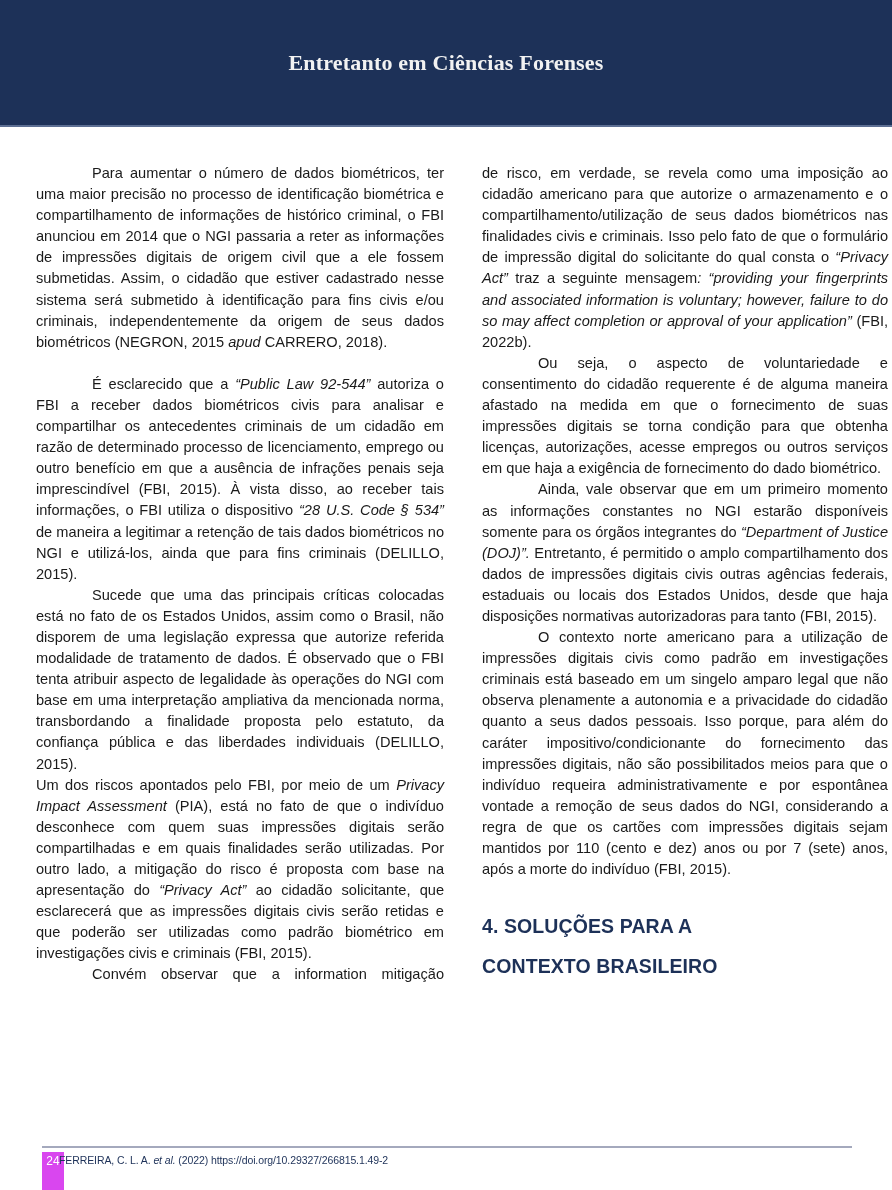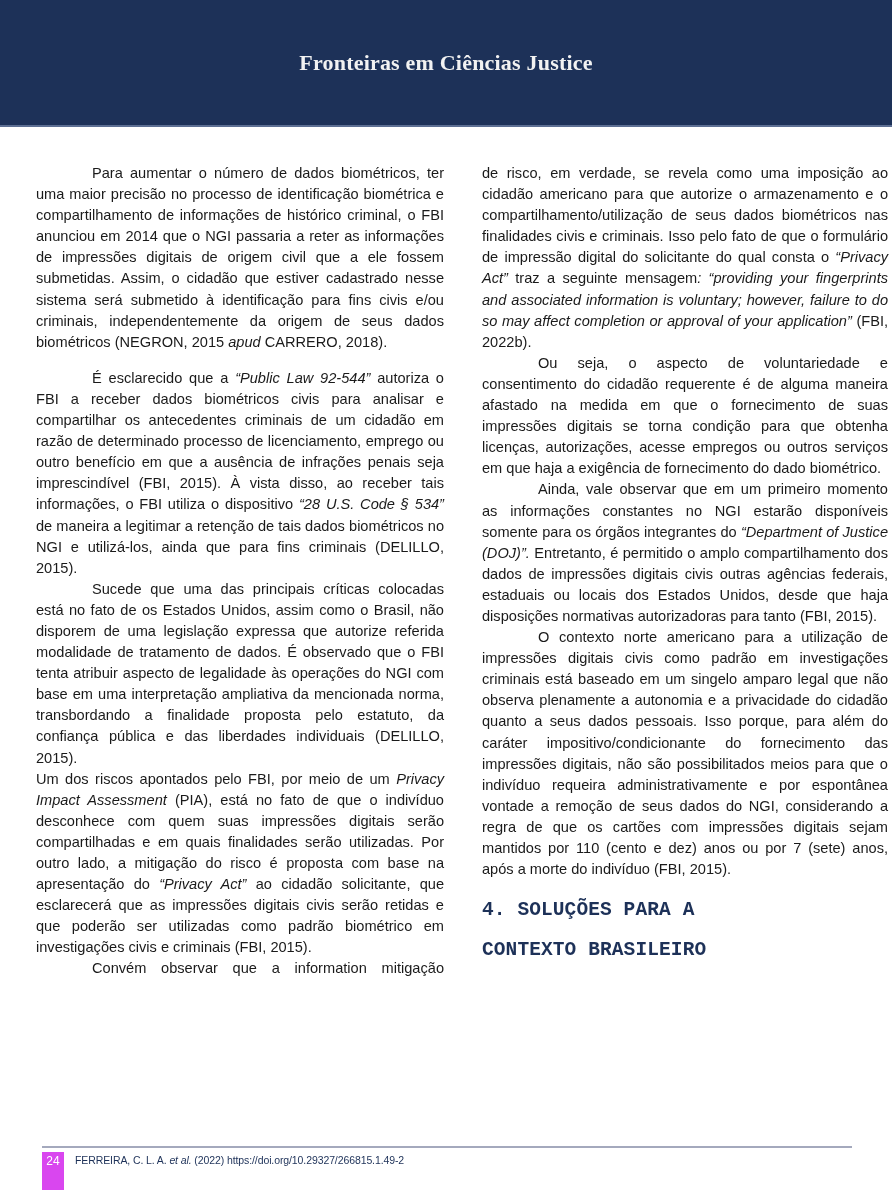--- a/index.html
+++ b/index.html
@@ -46,27 +46,27 @@
   }
   .col-left { left: 36px; }
   .col-right { left: 482px; width: 406px; }
   .col p {
     margin: 0;
   }
   .col p.indent {
     text-indent: 56px;
   }
   .col p.gap-before {
-    margin-top: 15px;
+    margin-top: 21px;
   }
   .col em { font-style: italic; }
   .section-heading {
-    margin: 20px 0 26px 0;
+    margin: 36px 0 26px 0;
     color: #1d3158;
-    font-family: Liberation Mono, monospace;
+    font-family: Liberation Sans, sans-serif;
     font-weight: bold;
     font-size: 19.5px;
     line-height: 20px;
     text-align: left;
     letter-spacing: 0.1px;
   }
   .footer-rule {
     position: absolute;
     left: 42px;
     top: 1146px;
@@ -86,33 +86,33 @@
     position: absolute;
     left: 0; right: 0;
     top: 2px;
     text-align: center;
     color: #ffffff;
     font-size: 12px;
     font-family: "Liberation Sans", sans-serif;
   }
   .footer-citation {
     position: absolute;
-    left: 75px;
+    left: 59px;
     top: 1154px;
     font-size: 10.5px;
     color: #1d3158;
     font-family: "Liberation Sans", sans-serif;
     letter-spacing: -0.1px;
   }
 </style>
 </head>
 <body>
 
 <div class="header">
-  <div class="header-title">Fronteiras em Ciências Justice</div>
+  <div class="header-title">Entretanto em Ciências Forenses</div>
 </div>
 
 <div class="col col-left">
   <p class="indent"><span>Para aumentar o número de dados biométricos, ter uma maior precisão no processo de identificação biométrica e compartilhamento de informações de histórico criminal, o FBI anunciou em 2014 que o NGI passaria a reter as informações de impressões digitais de origem civil que a ele fossem submetidas. Assim, o cidadão que estiver cadastrado nesse sistema será submetido à identificação para fins civis e/ou criminais, independentemente da origem de seus dados biométricos (NEGRON, 2015 </span><em>apud</em><span> CARRERO, 2018).</span></p>
   <p class="indent gap-before"><span>É esclarecido que a </span><em>“Public Law 92-544”</em><span> autoriza o FBI a receber dados biométricos civis para analisar e compartilhar os antecedentes criminais de um cidadão em razão de determinado processo de licenciamento, emprego ou outro benefício em que a ausência de infrações penais seja imprescindível (FBI, 2015). À vista disso, ao receber tais informações, o FBI utiliza o dispositivo </span><em>“28 U.S. Code § 534”</em><span> de maneira a legitimar a retenção de tais dados biométricos no NGI e utilizá-los, ainda que para fins criminais (DELILLO, 2015).</span></p>
   <p class="indent"><span>Sucede que uma das principais críticas colocadas está no fato de os Estados Unidos, assim como o Brasil, não disporem de uma legislação expressa que autorize referida modalidade de tratamento de dados. É observado que o FBI tenta atribuir aspecto de legalidade às operações do NGI com base em uma interpretação ampliativa da mencionada norma, transbordando a finalidade proposta pelo estatuto, da confiança pública e das liberdades individuais (DELILLO, 2015).</span></p>
   <p><span>Um dos riscos apontados pelo FBI, por meio de um </span><em>Privacy Impact Assessment</em><span> (PIA), está no fato de que o indivíduo desconhece com quem suas impressões digitais serão compartilhadas e em quais finalidades serão utilizadas. Por outro lado, a mitigação do risco é proposta com base na apresentação do </span><em>“Privacy Act”</em><span> ao cidadão solicitante, que esclarecerá que as impressões digitais civis serão retidas e que poderão ser utilizadas como padrão biométrico em investigações civis e criminais (FBI, 2015).</span></p>
   <p class="indent" style="text-align-last: justify;"><span>Convém observar que a information mitigação</span></p>
 </div>
 

